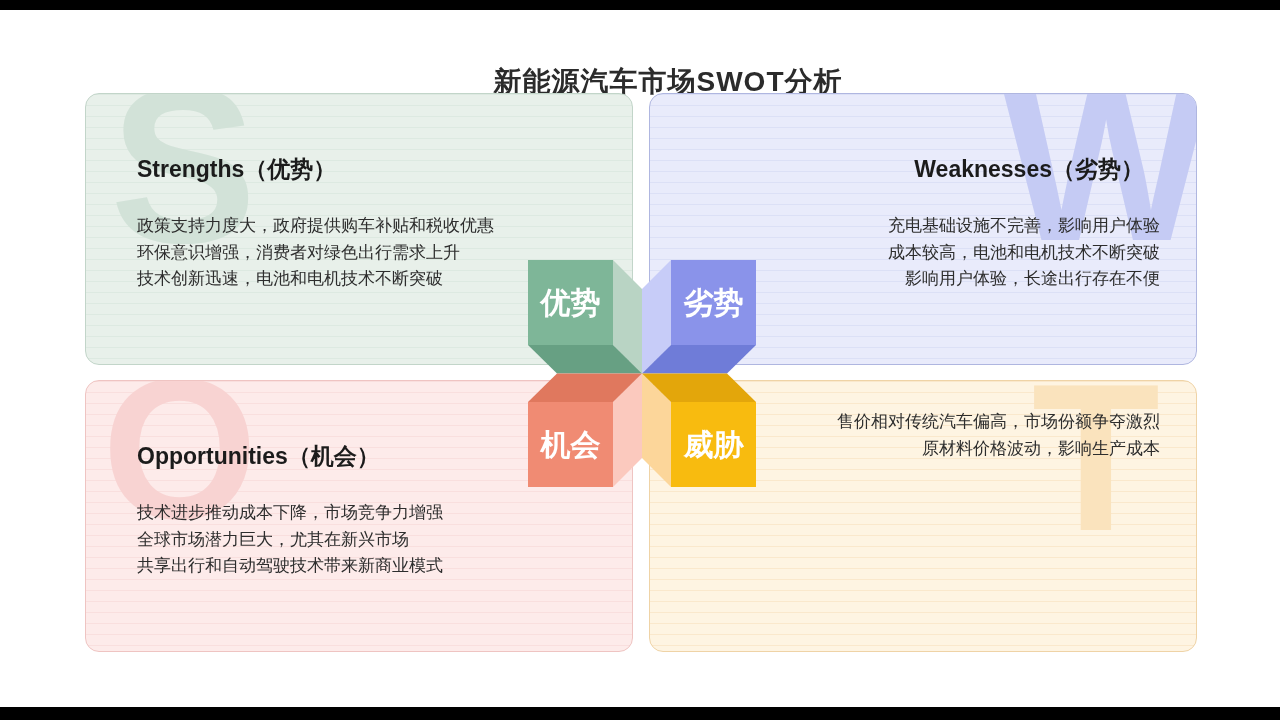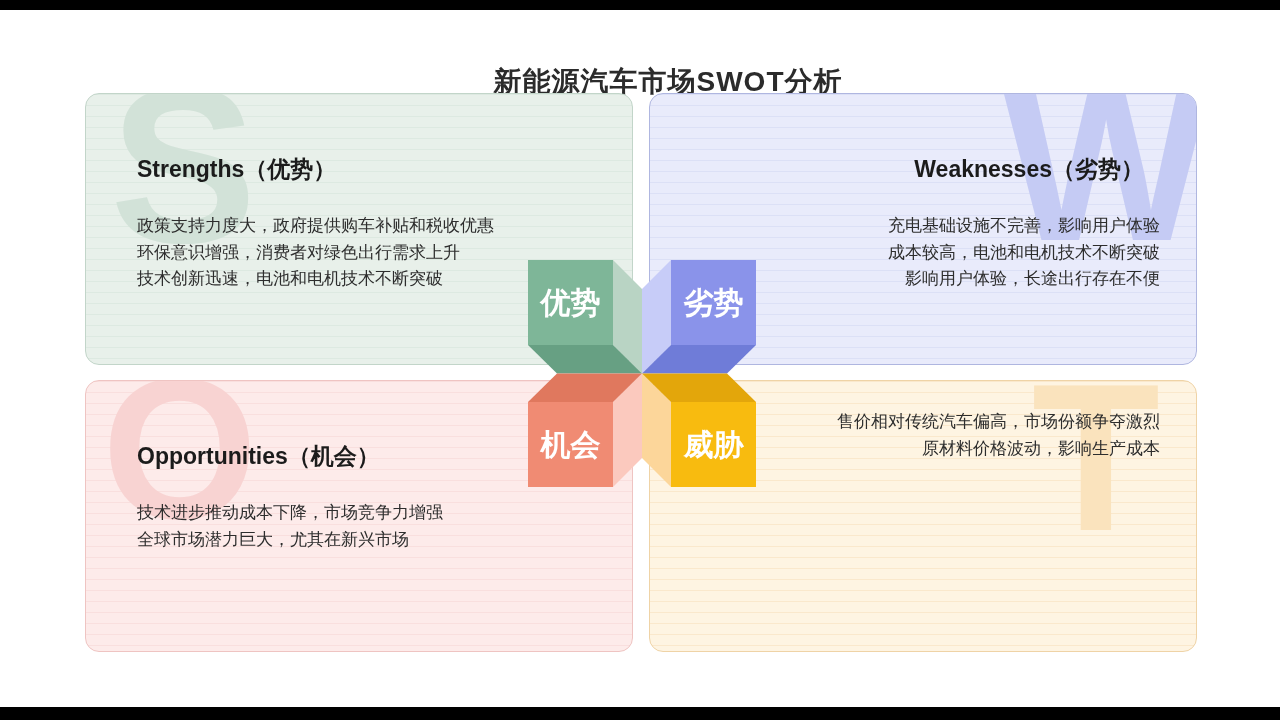--- a/index.html
+++ b/index.html
@@ -103,20 +103,21 @@
     <div>影响用户体验，长途出行存在不便</div>
   </div>
 </section>
 
 <section class="card opportunities">
   <span class="wm">O</span>
   <div class="card-header">Opportunities（机会）</div>
   <div class="card-body">
     <div>技术进步推动成本下降，市场竞争力增强</div>
     <div>全球市场潜力巨大，尤其在新兴市场</div>
+    <div>共享出行和自动驾驶技术带来新商业模式</div>
   </div>
 </section>
 
 <section class="card threats">
   <span class="wm">T</span>
   <div class="card-body">
     <div>售价相对传统汽车偏高，市场份额争夺激烈</div>
     <div>原材料价格波动，影响生产成本</div>
   </div>
 </section>

